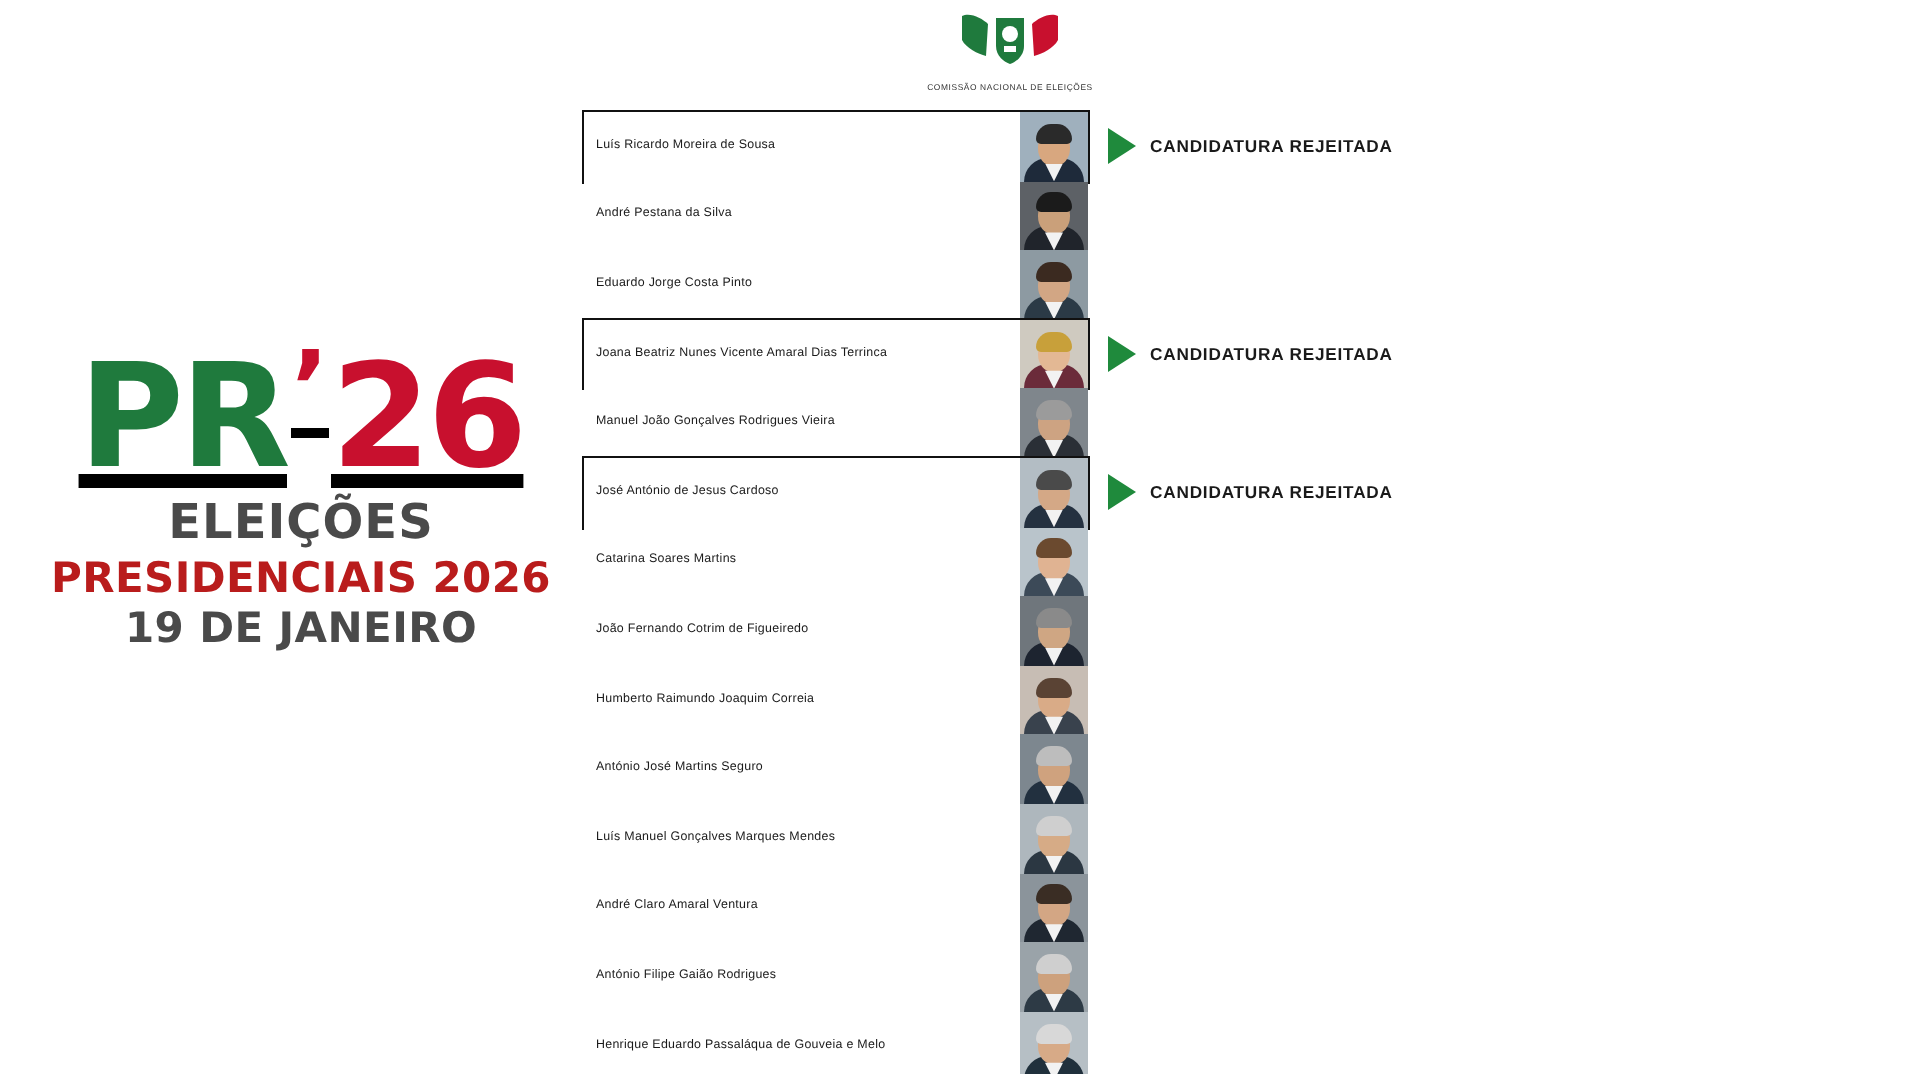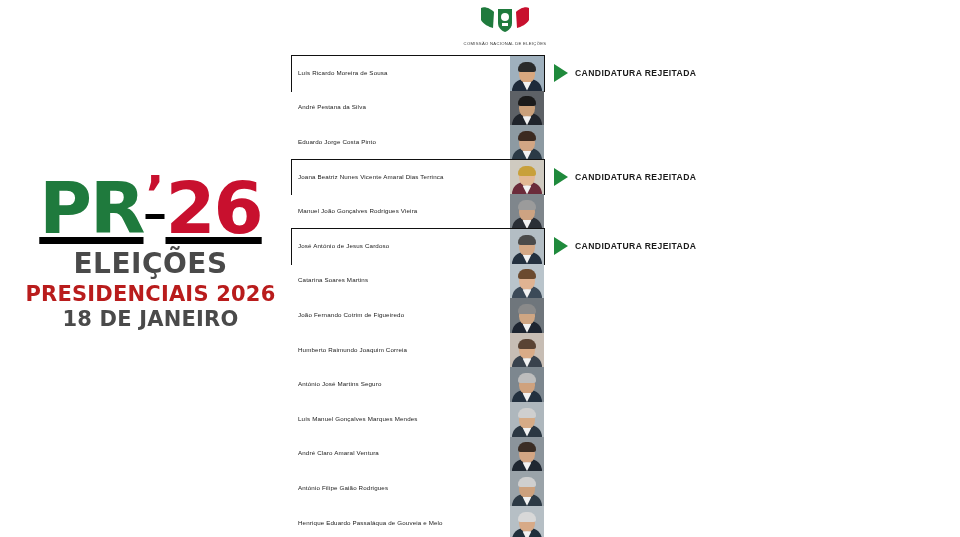--- a/index.html
+++ b/index.html
@@ -73,21 +73,21 @@
   .brand-26 {
     font-family: "DejaVu Sans", sans-serif;
     font-weight: bold;
     font-size: 72px;
     letter-spacing: -2px;
     color: #c8102e;
   }
   .brand-sub1 {
     margin-top: 6px;
     font-family: "DejaVu Sans", sans-serif;
-    font-size: 28px;
+    font-size: 24px;
     font-weight: 600;
     color: #4a4a4a;
     letter-spacing: 0.5px;
   }
   .brand-sub2 {
     margin-top: 2px;
     font-family: "DejaVu Sans", sans-serif;
     font-size: 21px;
     font-weight: bold;
     color: #b91c1c;
@@ -220,21 +220,21 @@
   </div>
 
   <div class="brand">
     <div class="brand-top">
       <span class="brand-pr">PR</span>
       <span class="brand-apos">’</span>
       <span class="brand-26">26</span>
     </div>
     <div class="brand-sub1">ELEIÇÕES</div>
     <div class="brand-sub2">PRESIDENCIAIS 2026</div>
-    <div class="brand-sub3">18 DE JANEIRO</div>
+    <div class="brand-sub3">19 DE JANEIRO</div>
   </div>
 
   <div class="list" id="candidate-list">
       <div class="row rejected">
         <div class="namebox">
           <span class="name">Luís Ricardo Moreira de Sousa</span>
         </div>
         <div class="photo">
           <div class="av">
             <div class="bg" style="background:#9fb0bd"></div>

